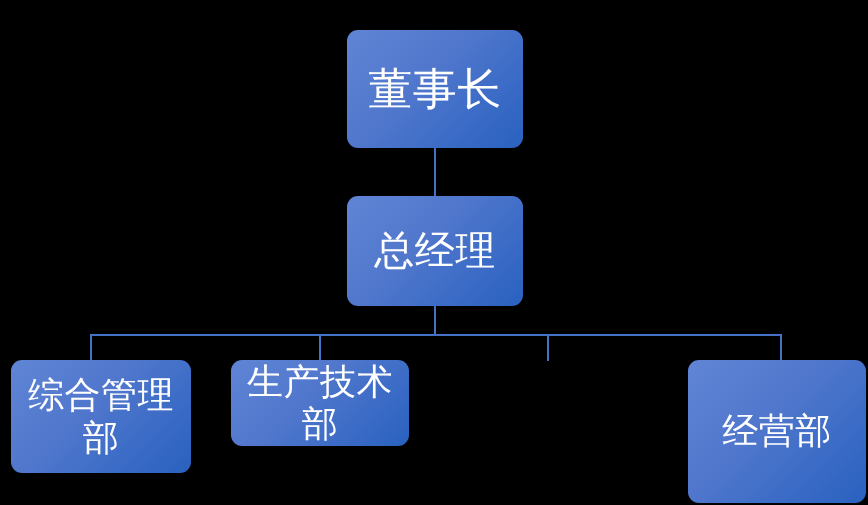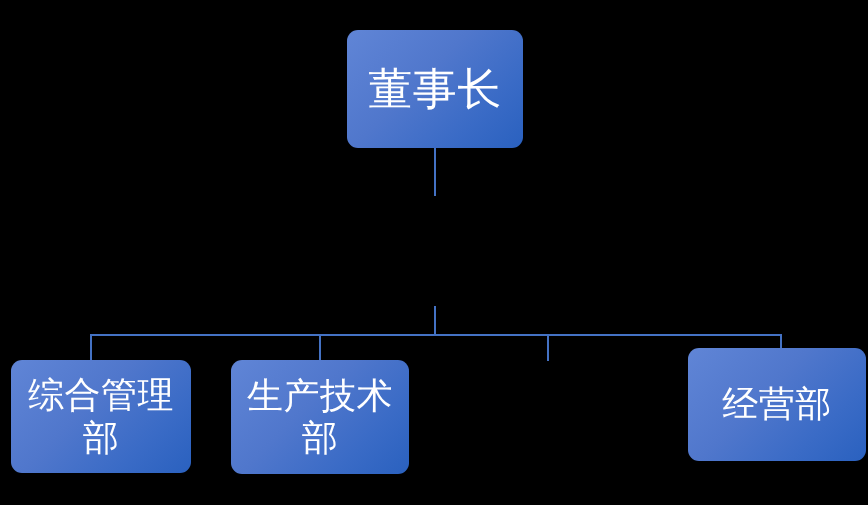--- a/index.html
+++ b/index.html
@@ -70,27 +70,30 @@
 
   <div class="connector v" style="left:90px; top:334px; height:27px;"></div>
   <div class="connector v" style="left:319px; top:334px; height:27px;"></div>
   <div class="connector v" style="left:547px; top:334px; height:27px;"></div>
   <div class="connector v" style="left:780px; top:334px; height:27px;"></div>
 
   <div class="node level-1" style="left:347px; top:30px; width:176px; height:118px;">
     <span class="node-label">董事长</span>
   </div>
 
+  <div class="node level-2" style="left:347px; top:196px; width:176px; height:110px;">
+    <span class="node-label">总经理</span>
+  </div>
 
   <div class="node level-3" style="left:11px; top:360px; width:180px; height:113px;">
     <span class="node-label">综合管理部</span>
   </div>
 
-  <div class="node level-3" style="left:231px; top:360px; width:178px; height:114px;">
+  <div class="node level-3" style="left:231px; top:360px; width:178px; height:86px;">
     <span class="node-label">生产技术部</span>
   </div>
 
 
-  <div class="node level-3" style="left:688px; top:348px; width:178px; height:113px;">
+  <div class="node level-3" style="left:688px; top:360px; width:178px; height:143px;">
     <span class="node-label">经营部</span>
   </div>
 
 </div>
 
 </body></html>

